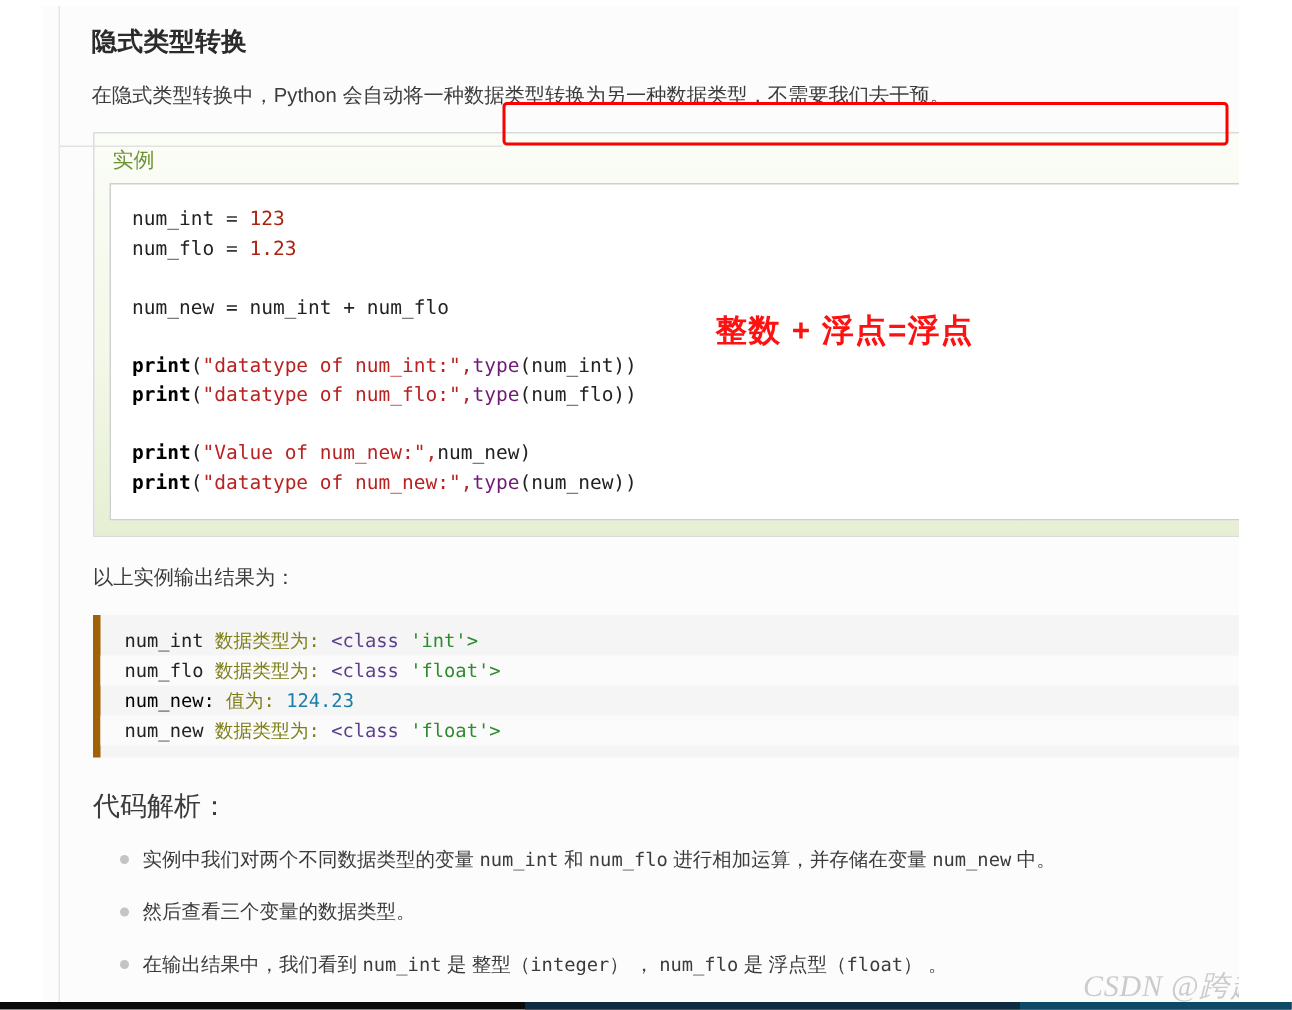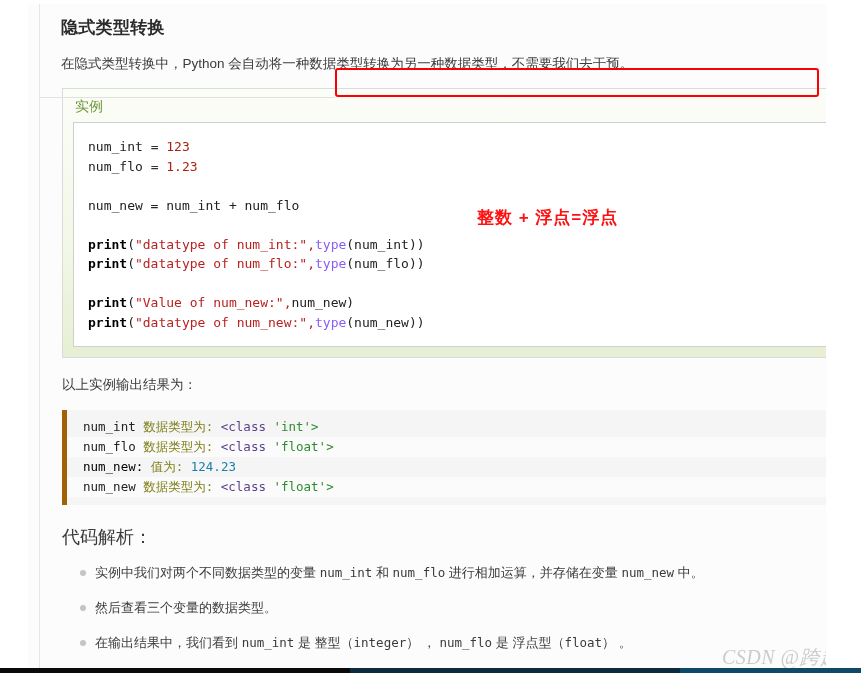--- a/index.html
+++ b/index.html
@@ -130,30 +130,30 @@
     margin: 0;
     font-family: "DejaVu Sans Mono", "Liberation Mono", monospace;
     font-size: 13px;
     line-height: 19.5px;
     color: #222222;
     white-space: pre;
   }
   .k-fn   { color: #000000; font-weight: bold; }
   .k-str  { color: #ba2121; }
   .k-num  { color: #aa2211; }
-  .k-type { color: #8b5cf6; text-align: center; }
+  .k-type { color: #701a75; text-align: center; }
   .k-op   { color: #333333; }
 
   
   .code-annot {
     position: absolute;
     left: 403px;
     top: 83px;
     font-family: "Liberation Sans", "DejaVu Sans", sans-serif;
-    font-size: 17px;
+    font-size: 21px;
     font-weight: bold;
     color: #fd1111;
     letter-spacing: 1px;
     white-space: nowrap;
   }
 
   
   .para-out {
     font-size: 13.5px;
     color: #3b3b3b;

